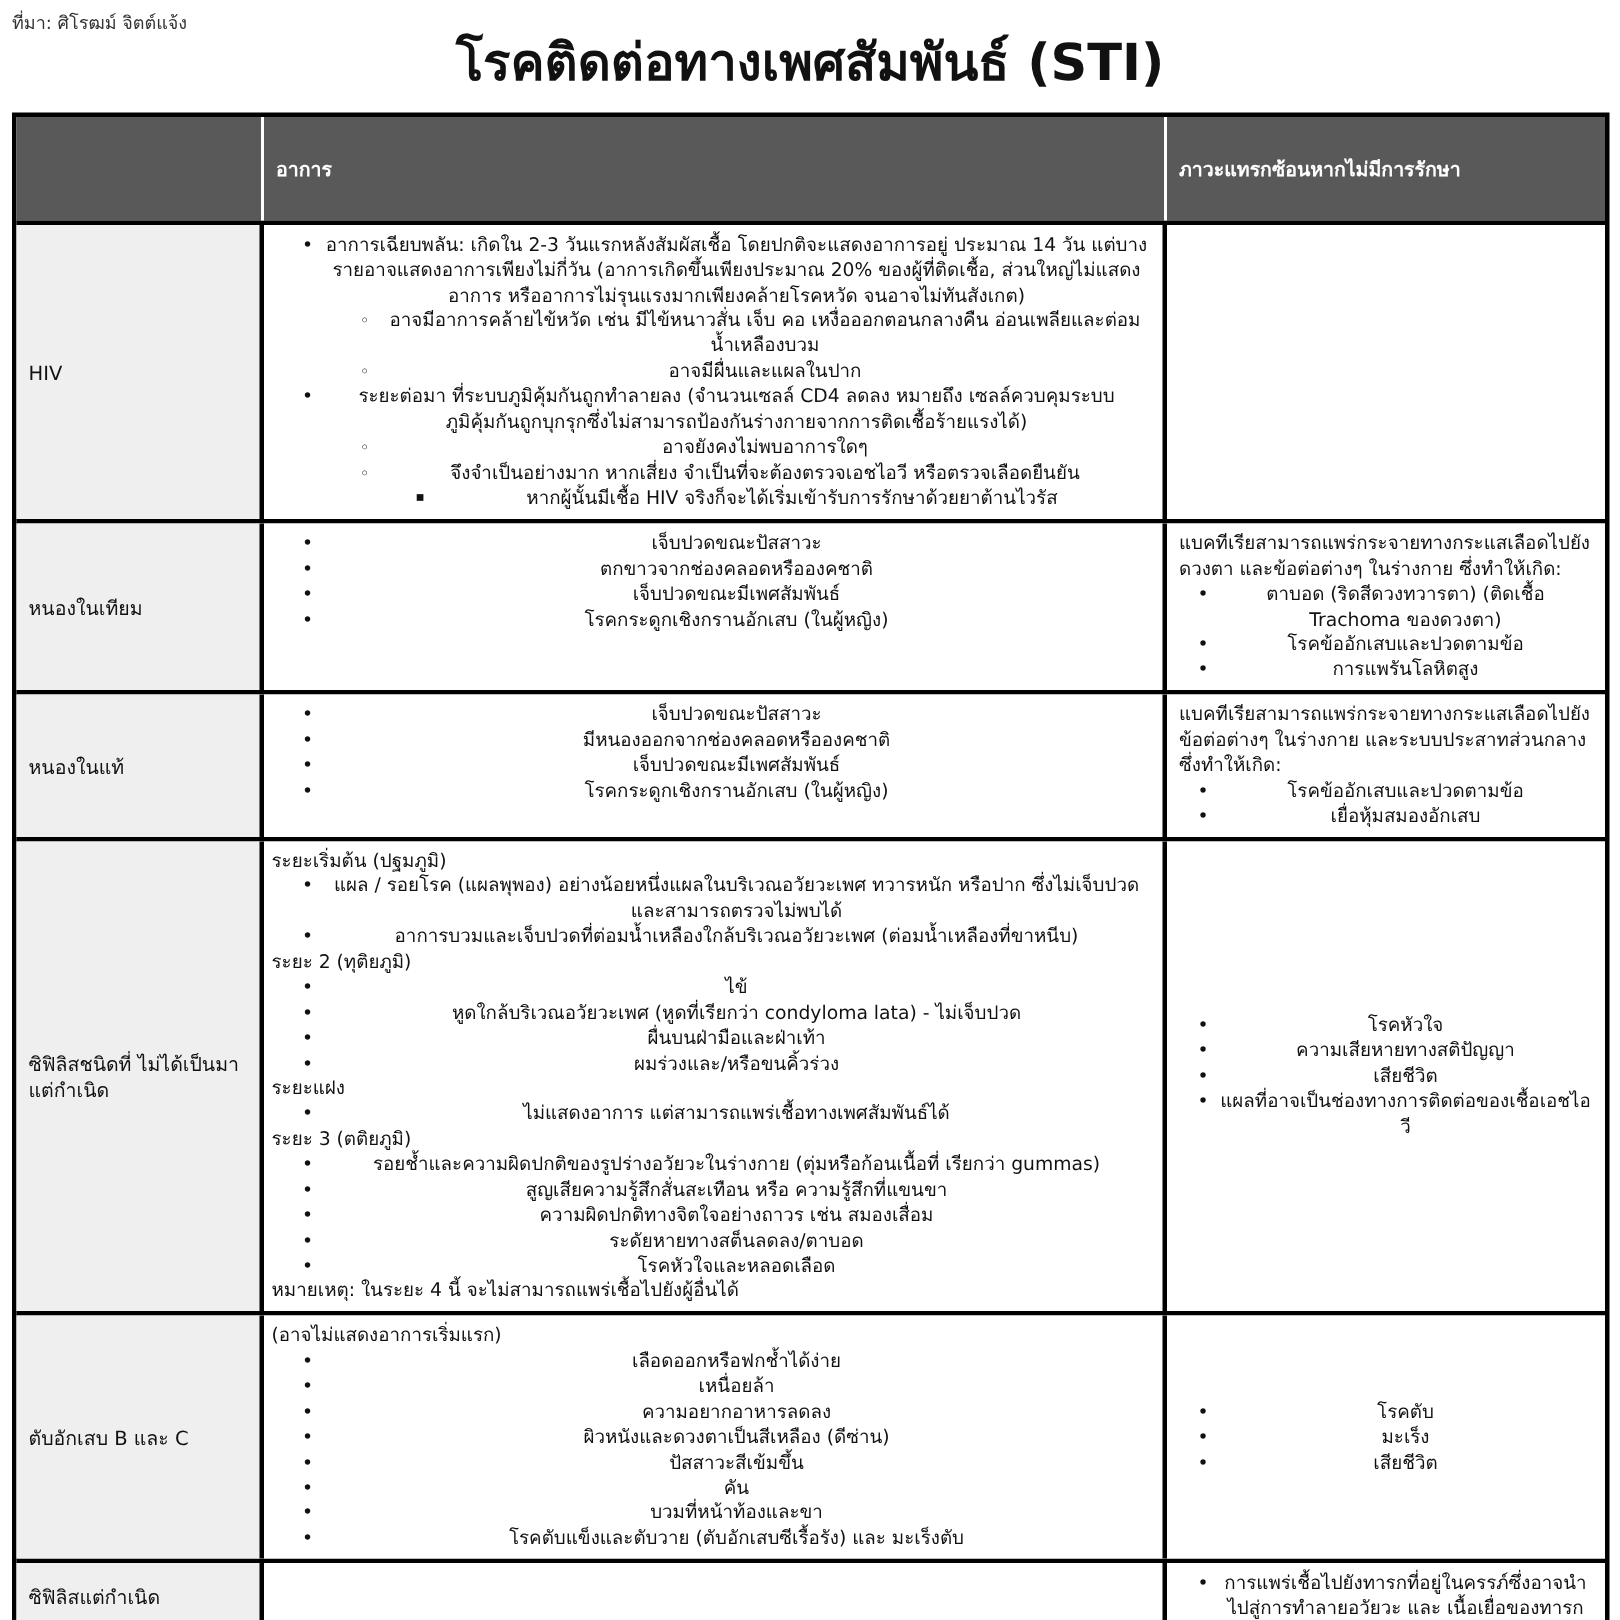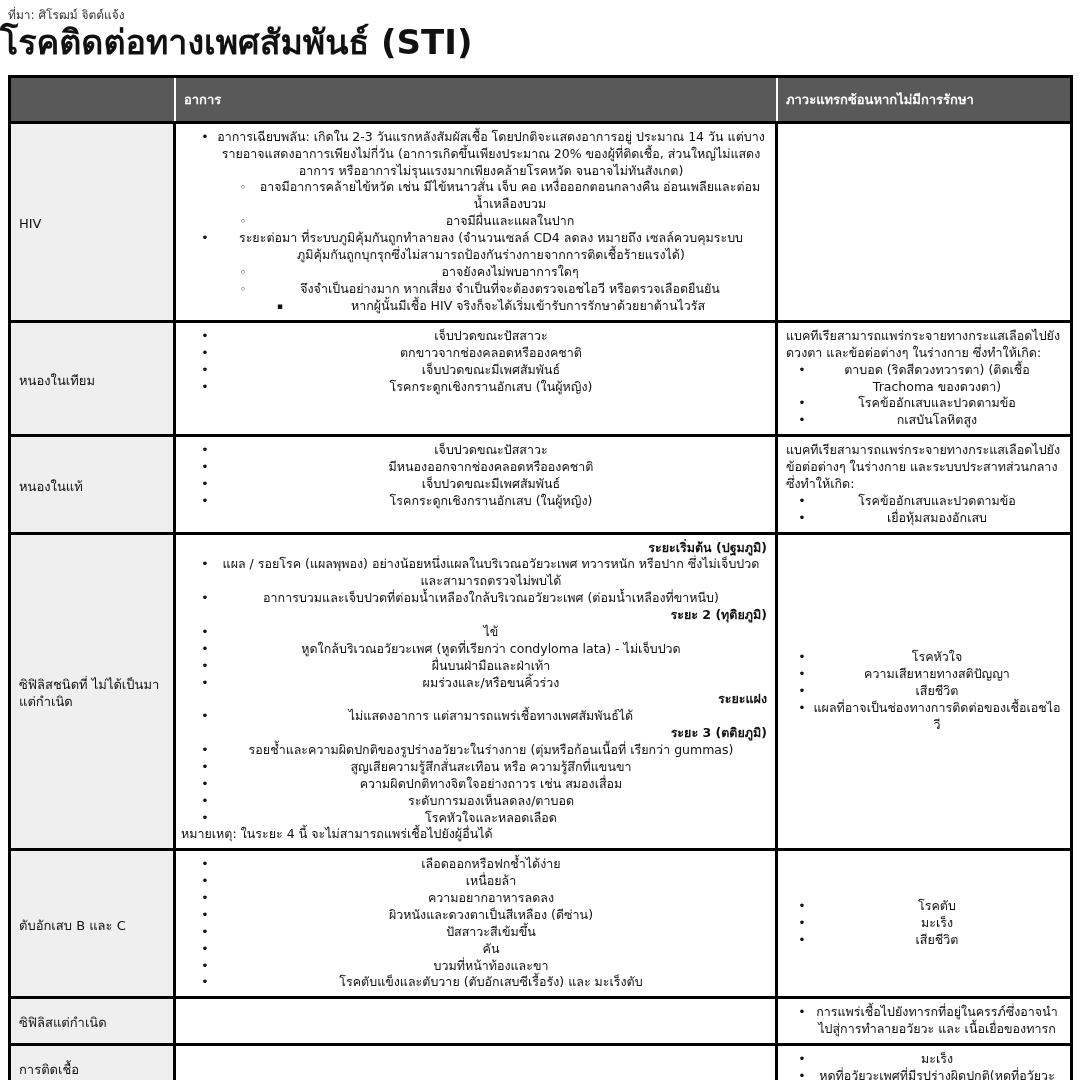--- a/index.html
+++ b/index.html
@@ -13,34 +13,34 @@
   html, body { margin: 0; padding: 0; background: #ffffff; }
   body { font-family: "DejaVu Sans", "Liberation Sans", sans-serif; }
   .page {
     width: 1080px; height: 1080px; background: #fff;
     display: flex; flex-direction: column; overflow: hidden; position: relative;
   }
   .attribution {
     font-size: 12px; color: #333; padding: 5px 0 0 8px; height: 18px;
   }
   .title {
-    margin: 4px 0 12px 0; text-align: left;
+    margin: 4px 0 12px 0; text-align: center;
     font-size: 34px; font-weight: 700; color: var(--title-c); line-height: 1.2;
   }
   .sti-table {
     margin: 0 7px 0 8px;
     border: 3px solid var(--border-c);
   }
   .thead {
     display: grid; grid-template-columns: 165px 1fr 292px;
     background: var(--header-bg);
   }
   .th {
     color: #fff; font-weight: 700; font-size: 13px;
-    padding: 11px 8px; min-height: 28px; font-family: Liberation Serif, serif;
+    padding: 24px 8px; min-height: 28px; font-family: Liberation Serif, serif;
   }
   .th.c1, .th.c2 { border-right: 2px solid #ffffff; }
   .trow {
     display: grid; grid-template-columns: 165px 1fr 292px;
     border-top: 3px solid var(--border-c);
     min-height: 46px;
   }
   .td { background: #fff; font-size: 12.5px; line-height: 1.35; color: #111; }
   .label-cell {
     background: var(--label-bg);
@@ -49,21 +49,21 @@
     padding: 4px 6px 0 8px; font-size: 13px;
   }
   .symptoms-cell {
     border-right: 3px solid var(--border-c);
     padding: 5px 8px 5px 5px;
   }
   .compl-cell {
     padding: 5px 8px 5px 8px;
     display: flex; flex-direction: column; justify-content: center;
   }
-  .h { font-weight: 700; text-align: right; }
+  .h { font-weight: 400; }
   .p { }
   .li { display: flex; }
   .li .mk { flex: 0 0 20px; text-align: center; }
   .li .tx { flex: 1; text-align: center; }
   .li.b1 { margin-left: 14px; }
   .li.b2 { margin-left: 52px; }
   .li.b2 .mk { font-size: 11px; line-height: 17px; }
   .li.b3 { margin-left: 90px; }
   .li.b3 .mk { flex-basis: 18px; font-size: 9px; line-height: 17px; }
   .compl-cell .li.b1 { margin-left: 6px; }
@@ -140,21 +140,21 @@
             <div class="li b1">
               <span class="mk">•</span>
               <span class="tx">ตาบอด (ริดสีดวงทวารตา) (ติดเชื้อ Trachoma ของดวงตา)</span>
             </div>
             <div class="li b1">
               <span class="mk">•</span>
               <span class="tx">โรคข้ออักเสบและปวดตามข้อ</span>
             </div>
             <div class="li b1">
               <span class="mk">•</span>
-              <span class="tx">กเสบันโลหิตสูง</span>
+              <span class="tx">การแพรันโลหิตสูง</span>
             </div>
           </div>
         </div>
         <div class="trow">
           <div class="td label-cell">หนองในแท้</div>
           <div class="td symptoms-cell">
             <div class="li b1">
               <span class="mk">•</span>
               <span class="tx">เจ็บปวดขณะปัสสาวะ</span>
             </div>
@@ -225,21 +225,21 @@
             <div class="li b1">
               <span class="mk">•</span>
               <span class="tx">สูญเสียความรู้สึกสั่นสะเทือน หรือ ความรู้สึกที่แขนขา</span>
             </div>
             <div class="li b1">
               <span class="mk">•</span>
               <span class="tx">ความผิดปกติทางจิตใจอย่างถาวร เช่น สมองเสื่อม</span>
             </div>
             <div class="li b1">
               <span class="mk">•</span>
-              <span class="tx">ระดับการมองเห็นลดลง/ตาบอด</span>
+              <span class="tx">ระดัยหายทางสต็นลดลง/ตาบอด</span>
             </div>
             <div class="li b1">
               <span class="mk">•</span>
               <span class="tx">โรคหัวใจและหลอดเลือด</span>
             </div>
             <div class="p">หมายเหตุ: ในระยะ 4 นี้ จะไม่สามารถแพร่เชื้อไปยังผู้อื่นได้</div>
           </div>
           <div class="td compl-cell">
             <div class="li b1">
               <span class="mk">•</span>
@@ -255,20 +255,21 @@
             </div>
             <div class="li b1">
               <span class="mk">•</span>
               <span class="tx">แผลที่อาจเป็นช่องทางการติดต่อของเชื้อเอชไอวี</span>
             </div>
           </div>
         </div>
         <div class="trow">
           <div class="td label-cell">ตับอักเสบ B และ C</div>
           <div class="td symptoms-cell">
+            <div class="p">(อาจไม่แสดงอาการเริ่มแรก)</div>
             <div class="li b1">
               <span class="mk">•</span>
               <span class="tx">เลือดออกหรือฟกช้ำได้ง่าย</span>
             </div>
             <div class="li b1">
               <span class="mk">•</span>
               <span class="tx">เหนื่อยล้า</span>
             </div>
             <div class="li b1">
               <span class="mk">•</span>

